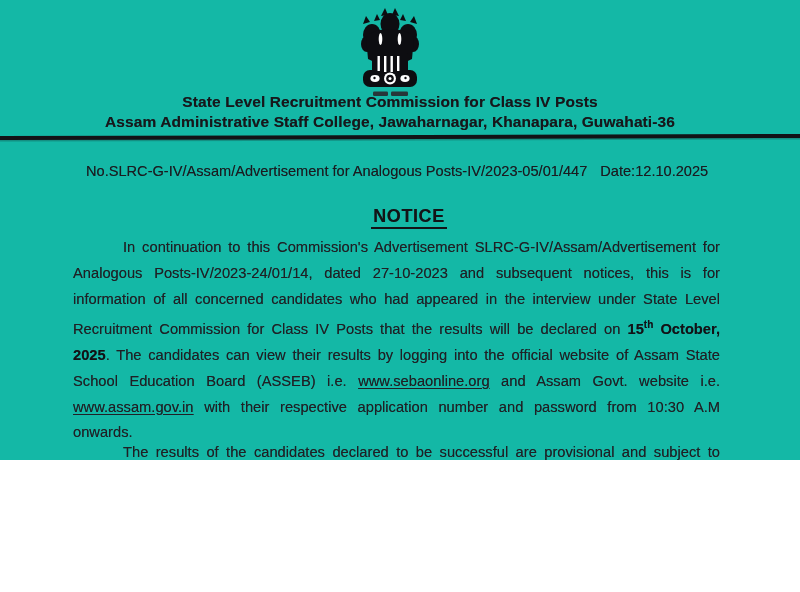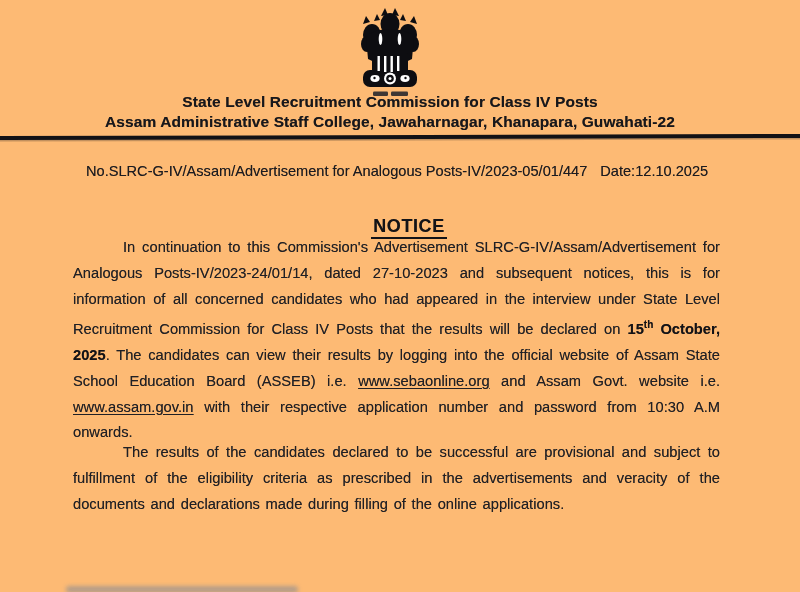--- a/index.html
+++ b/index.html
@@ -3,22 +3,22 @@
 <meta charset="utf-8">
 <style>
   * { margin:0; padding:0; box-sizing:border-box; }
   html,body { width:800px; height:592px; }
   body {
     background:#ffffff;
     font-family:"Liberation Sans","DejaVu Sans",sans-serif;
     overflow:hidden;
   }
   .doc {
-    position:relative; width:800px; height:592px;
-    background:#fdba74; color:#1d1d21; overflow:hidden;
+    position:relative; width:800px; height:460px;
+    background:#14b8a6; color:#1d1d21; overflow:hidden;
     text-shadow:0 0 .5px rgba(25,25,30,.55);
   }
   .emblem {
     position:absolute; left:346px; top:7px; width:88px; height:92px;
   }
   .emblem svg { filter: blur(.4px); }
   .org-header {
     position:absolute; left:0; top:92px; width:780px;
     text-align:center; font-weight:bold; font-size:15.5px; line-height:19.5px;
     letter-spacing:.1px; color:#17171b;
@@ -27,21 +27,21 @@
     position:absolute; left:0; top:135px; width:800px; height:3.6px;
     background:#121216; transform:rotate(-0.15deg);
     box-shadow:0 1.5px 0 rgba(20,20,25,.25);
   }
   .refline {
     position:absolute; left:86px; top:163px; width:680px;
     font-size:14.6px; white-space:nowrap; color:#1b1b20;
   }
   .refline .ref-date { margin-left:13px; }
   .notice-title {
-    position:absolute; left:0; top:216px; width:790px; text-align:center;padding-left:28px;
+    position:absolute; left:0; top:206px; width:790px; text-align:center;padding-left:28px;
   }
   .notice-title span {
     font-weight:bold; font-size:18px; letter-spacing:.6px; color:#131317;
     border-bottom:2.6px solid #131317; padding:0 2px 1px 2px;
   }
   .para {
     position:absolute; left:73px; width:647px;
     font-size:14.7px; line-height:25.8px;
     text-align:justify; text-indent:50px; word-spacing:1.6px;
     color:#202025;
@@ -109,21 +109,21 @@
 
       <g fill="#2a2a2e" opacity=".9">
         <rect x="27" y="84.5" width="15" height="4.4" rx="1.2"></rect>
         <rect x="45" y="84.5" width="17" height="4.4" rx="1.2"></rect>
       </g>
     </svg>
   </div>
 
   <div class="org-header">
     <div>State Level Recruitment Commission for Class IV Posts</div>
-    <div>Assam Administrative Staff College, Jawaharnagar, Khanapara, Guwahati-22</div>
+    <div>Assam Administrative Staff College, Jawaharnagar, Khanapara, Guwahati-36</div>
   </div>
 
   <div class="rule"></div>
 
   <div class="refline"><span>No.SLRC-G-IV/Assam/Advertisement for Analogous Posts-IV/2023-05/01/447</span><span class="ref-date">Date:12.10.2025</span></div>
 
   <div class="notice-title"><span>NOTICE</span></div>
 
   <div class="para para-1"><span>In continuation to this Commission's Advertisement SLRC-G-IV/Assam/Advertisement for Analogous Posts-IV/2023-24/01/14, dated 27-10-2023 and subsequent notices, this is for information of all concerned candidates who had appeared in the interview under State Level Recruitment Commission for Class IV Posts that the results will be declared on </span><span class="bold-date"><span>15</span><sup>th</sup><span> October, 2025</span></span><span>. The candidates can view their results by logging into the official website of Assam State School Education Board (ASSEB) i.e. </span><span class="url">www.sebaonline.org</span><span> and Assam Govt. website i.e. </span><span class="url">www.assam.gov.in</span><span> with their respective application number and password from 10:30 A.M onwards.</span></div>
 

